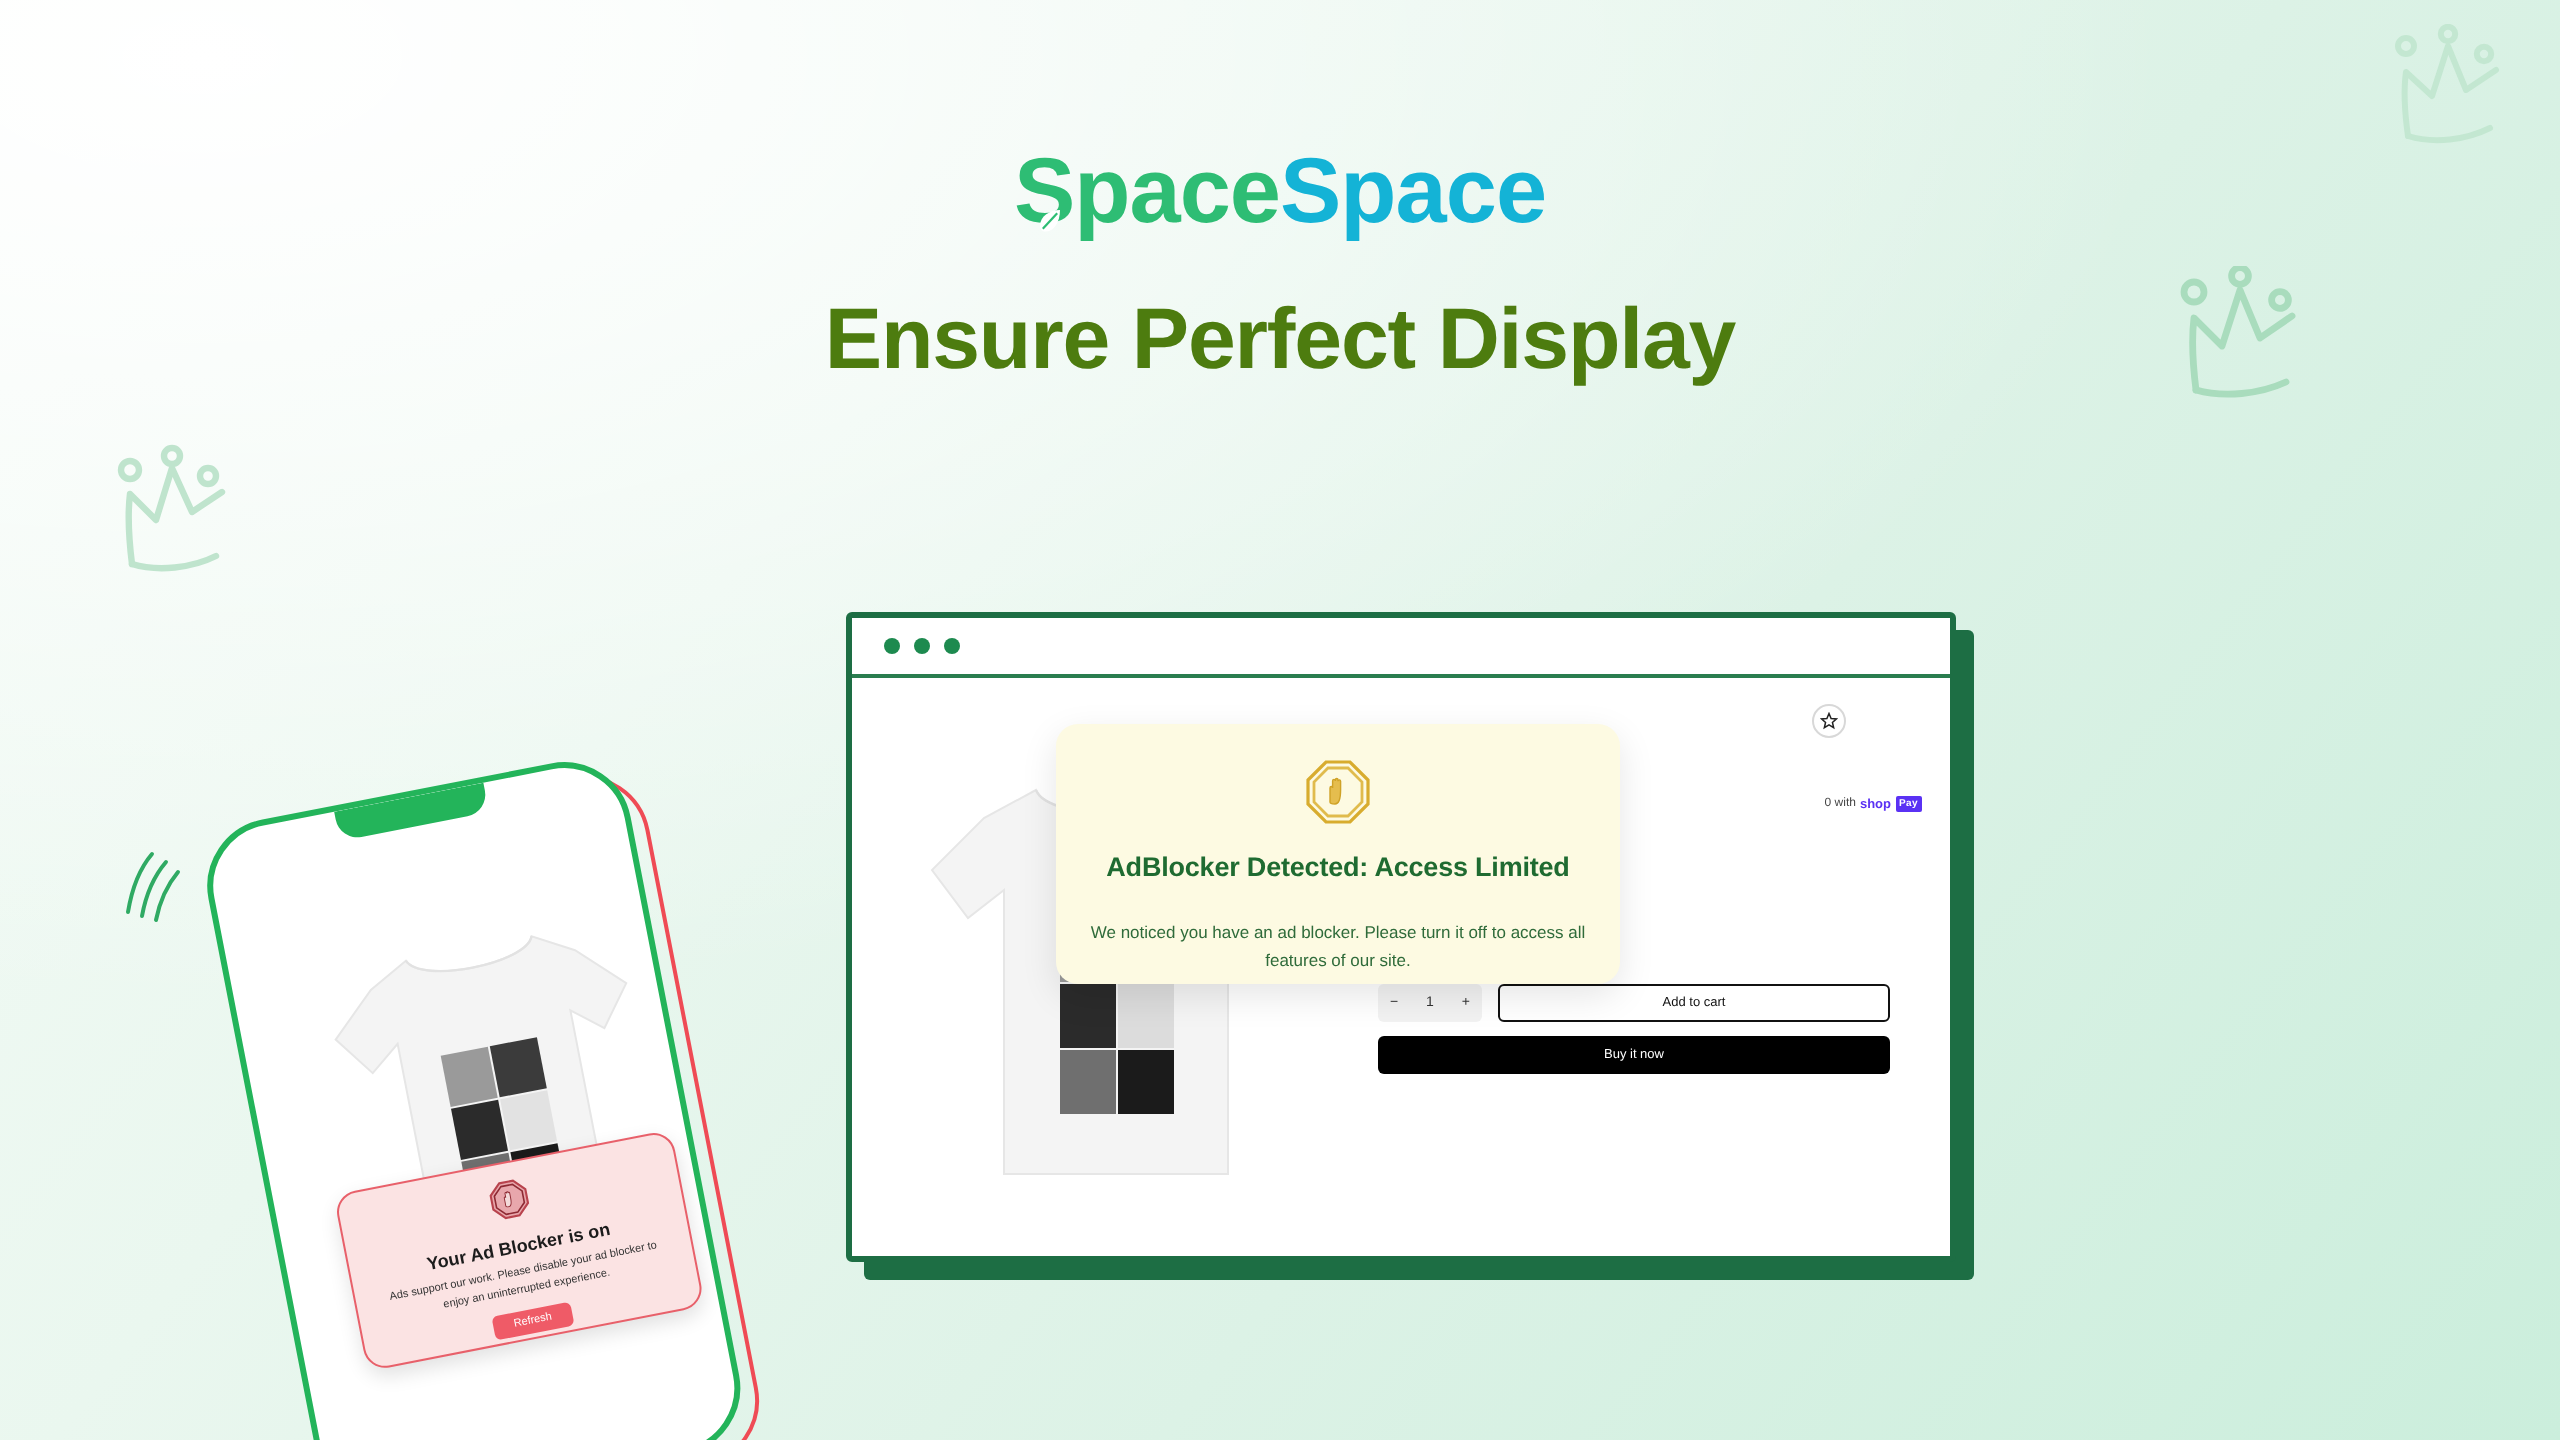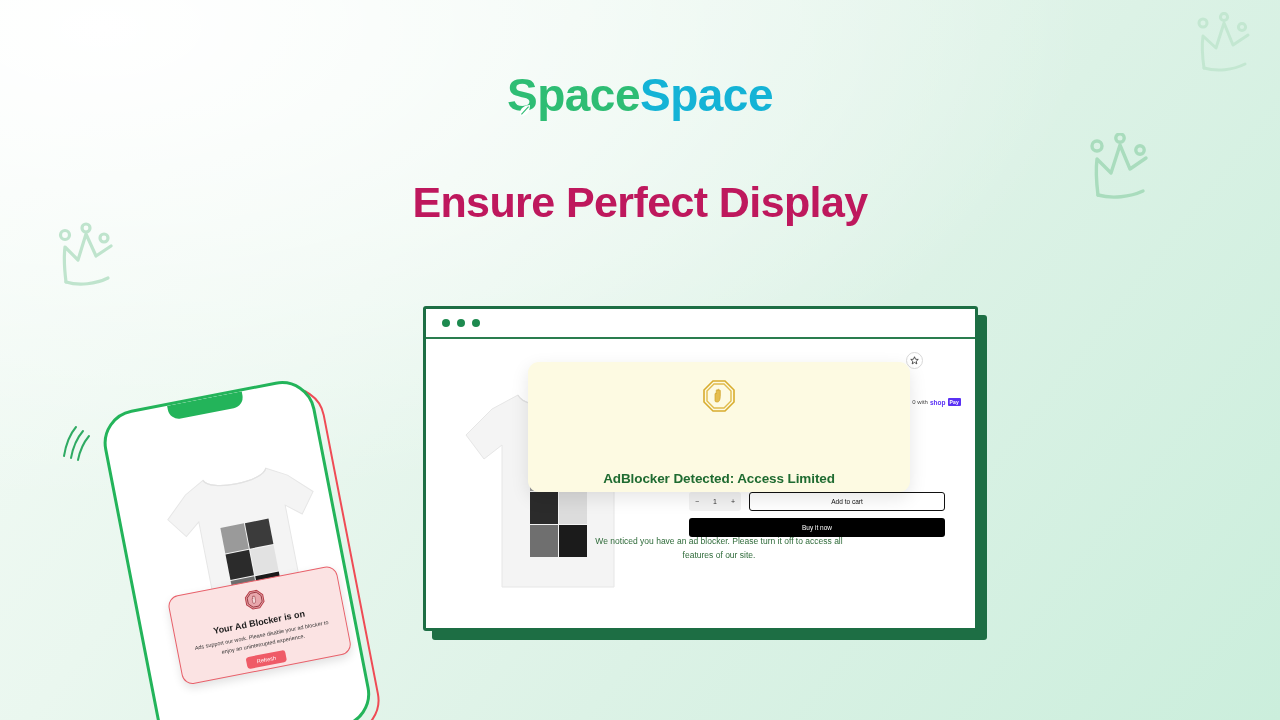--- a/index.html
+++ b/index.html
@@ -22,22 +22,22 @@
     display:inline-block; position:relative;
     font-size:46px; font-weight:bold; letter-spacing:-.5px;
     line-height:1;
   }
   .logo .s1 { color:#2ebd74; }
   .logo .s3 { color:#14b3d6;text-align:center; }
   .leaf-mark { position:absolute; left:9px; top:8px; }
 
   
   .headline {
-    position:absolute; top:174px; left:0; width:1280px; text-align:center;
-    font-size:43px; font-weight:bold; color:#be185d;
+    position:absolute; top:142px; left:0; width:1280px; text-align:center;
+    font-size:43px; font-weight:bold; color:#4d7c0f;
     line-height:1.33; letter-spacing:-.6px;
   }
 
   
   .browser-shadow {
     position:absolute; left:432px; top:315px; width:555px; height:325px;
     background:#1d6e44; border-radius:3px;
   }
   .browser {
     position:absolute; left:423px; top:306px; width:555px; height:325px;
@@ -88,33 +88,32 @@
     display:flex; align-items:center; justify-content:center; font-size:6.5px; color:#111;
   }
   .btn-dark {
     height:19px; background:#000; border-radius:3px; color:#fff;
     display:flex; align-items:center; justify-content:center; font-size:6.5px;
     width:256px;
   }
 
   
   .modal {
-    position:absolute; left:528px; top:362px; width:382px; height:130px;
+    position:absolute; left:528px; top:362px; width:282px; height:130px;
     background:#fdfae2; border-radius:11px;
     box-shadow:0 6px 18px rgba(0,0,0,.10);
     display:flex; flex-direction:column; align-items:center;
     padding-top:17px;
-    gap:46px;
   }
   .modal-title {
     font-size:13.5px; font-weight:bold; color:#1f6b31; margin-top:8px; letter-spacing:-.1px;
   }
   .modal-text {
     font-size:8.5px; color:#2f6b3a; text-align:center; line-height:1.65;
-    width:262px; margin-top:2px;
+    width:262px; margin-top:18px;
   }
 
   
   .phone-wrap {
     position:absolute; left:110px; top:378px; width:320px; height:360px;
     transform:rotate(-11deg); transform-origin:50% 50%;
   }
   .phone-frame {
     position:absolute; left:18px; top:8px; width:215px; height:352px;
     border:3px solid #23b45a; border-radius:34px; background:#fff; overflow:hidden;

